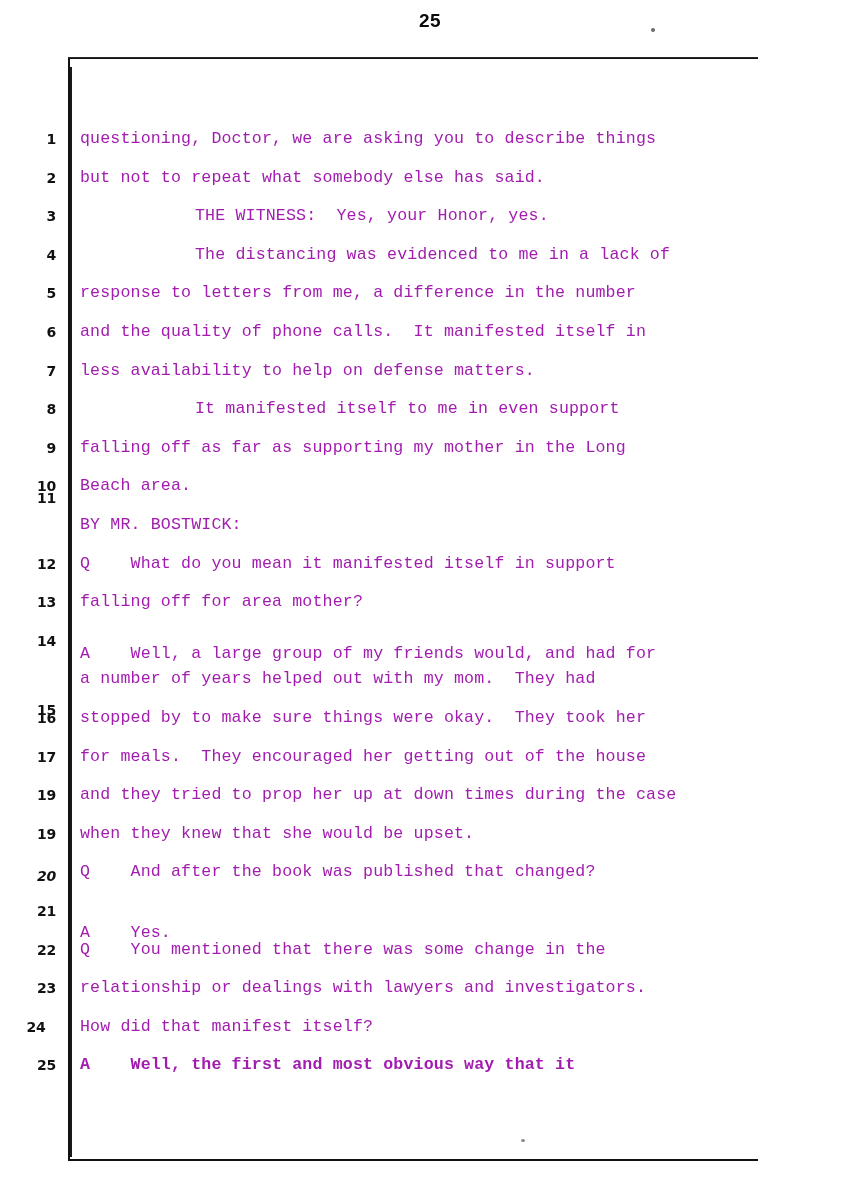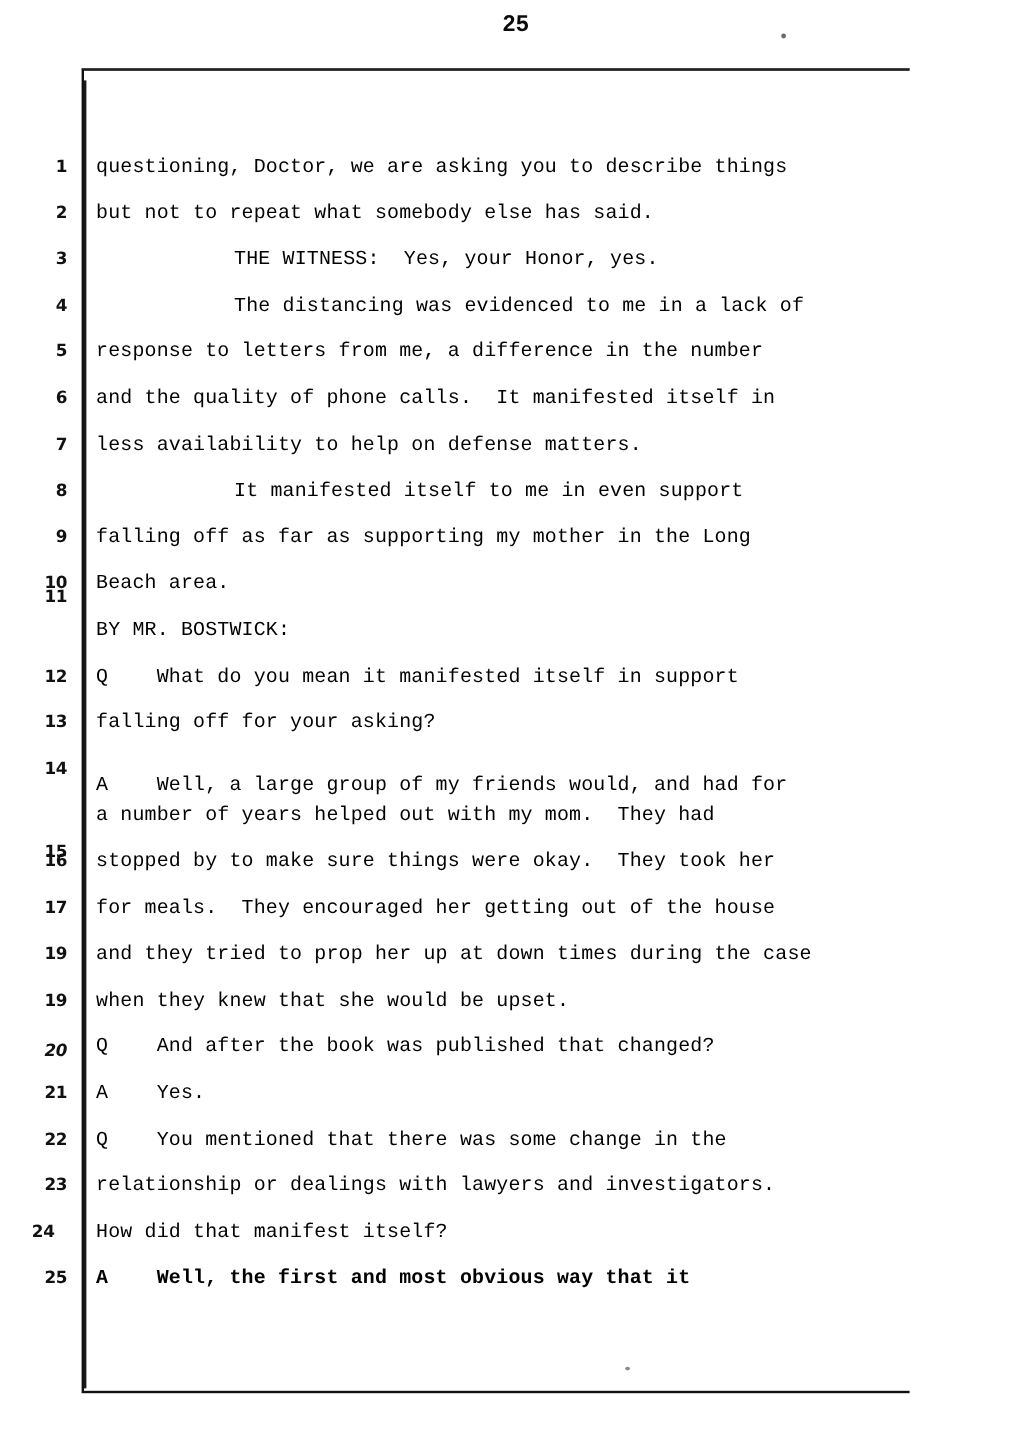--- a/index.html
+++ b/index.html
@@ -82,21 +82,21 @@
   }
 
   
   .tline {
     position: absolute;
     left: 80px;
     width: 730px;
     font-family: "Liberation Mono", "DejaVu Sans Mono", monospace;
     font-size: 16.6px;
     line-height: 18px;
-    color: #000000;
+    color: #a21caf;
     white-space: pre;
     letter-spacing: 0.15px;
   }
   .tline.indent   { left: 195px; }
   .tline.qa       { left: 80px; }
 </style>
 </head>
 <body>
 
 <div id="page">
@@ -142,28 +142,28 @@
       <div class="tline indent" style="top: 207.2px;">THE WITNESS:  Yes, your Honor, yes.</div>
       <div class="tline indent" style="top: 245.8px;">The distancing was evidenced to me in a lack of</div>
       <div class="tline qa" style="top: 284.4px;">response to letters from me, a difference in the number</div>
       <div class="tline qa" style="top: 323px;">and the quality of phone calls.  It manifested itself in</div>
       <div class="tline qa" style="top: 361.6px;">less availability to help on defense matters.</div>
       <div class="tline indent" style="top: 400.2px;">It manifested itself to me in even support</div>
       <div class="tline qa" style="top: 438.8px;">falling off as far as supporting my mother in the Long</div>
       <div class="tline qa" style="top: 477.4px;">Beach area.</div>
       <div class="tline qa" style="top: 516px;">BY MR. BOSTWICK:</div>
       <div class="tline qa" style="top: 554.6px;">Q    What do you mean it manifested itself in support</div>
-      <div class="tline qa" style="top: 593.2px;">falling off for your asking?</div>
+      <div class="tline qa" style="top: 593.2px;">falling off for area mother?</div>
       <div class="tline qa" style="top: 645px;">A    Well, a large group of my friends would, and had for</div>
       <div class="tline qa" style="top: 670.4px;">a number of years helped out with my mom.  They had</div>
       <div class="tline qa" style="top: 709px;">stopped by to make sure things were okay.  They took her</div>
       <div class="tline qa" style="top: 747.6px;">for meals.  They encouraged her getting out of the house</div>
       <div class="tline qa" style="top: 786.2px;">and they tried to prop her up at down times during the case</div>
       <div class="tline qa" style="top: 824.8px;">when they knew that she would be upset.</div>
       <div class="tline qa" style="top: 863.4px;">Q    And after the book was published that changed?</div>
-      <div class="tline qa" style="top: 902px;">A    Yes.</div>
+      <div class="tline qa" style="top: 924px;">A    Yes.</div>
       <div class="tline qa" style="top: 940.6px;">Q    You mentioned that there was some change in the</div>
       <div class="tline qa" style="top: 979.2px;">relationship or dealings with lawyers and investigators.</div>
       <div class="tline qa" style="top: 1017.8px;">How did that manifest itself?</div>
       <div class="tline qa" style="top: 1056.4px; font-weight: bold;">A    Well, the first and most obvious way that it</div>
     </div>
 
 </div>
 
 </body></html>

